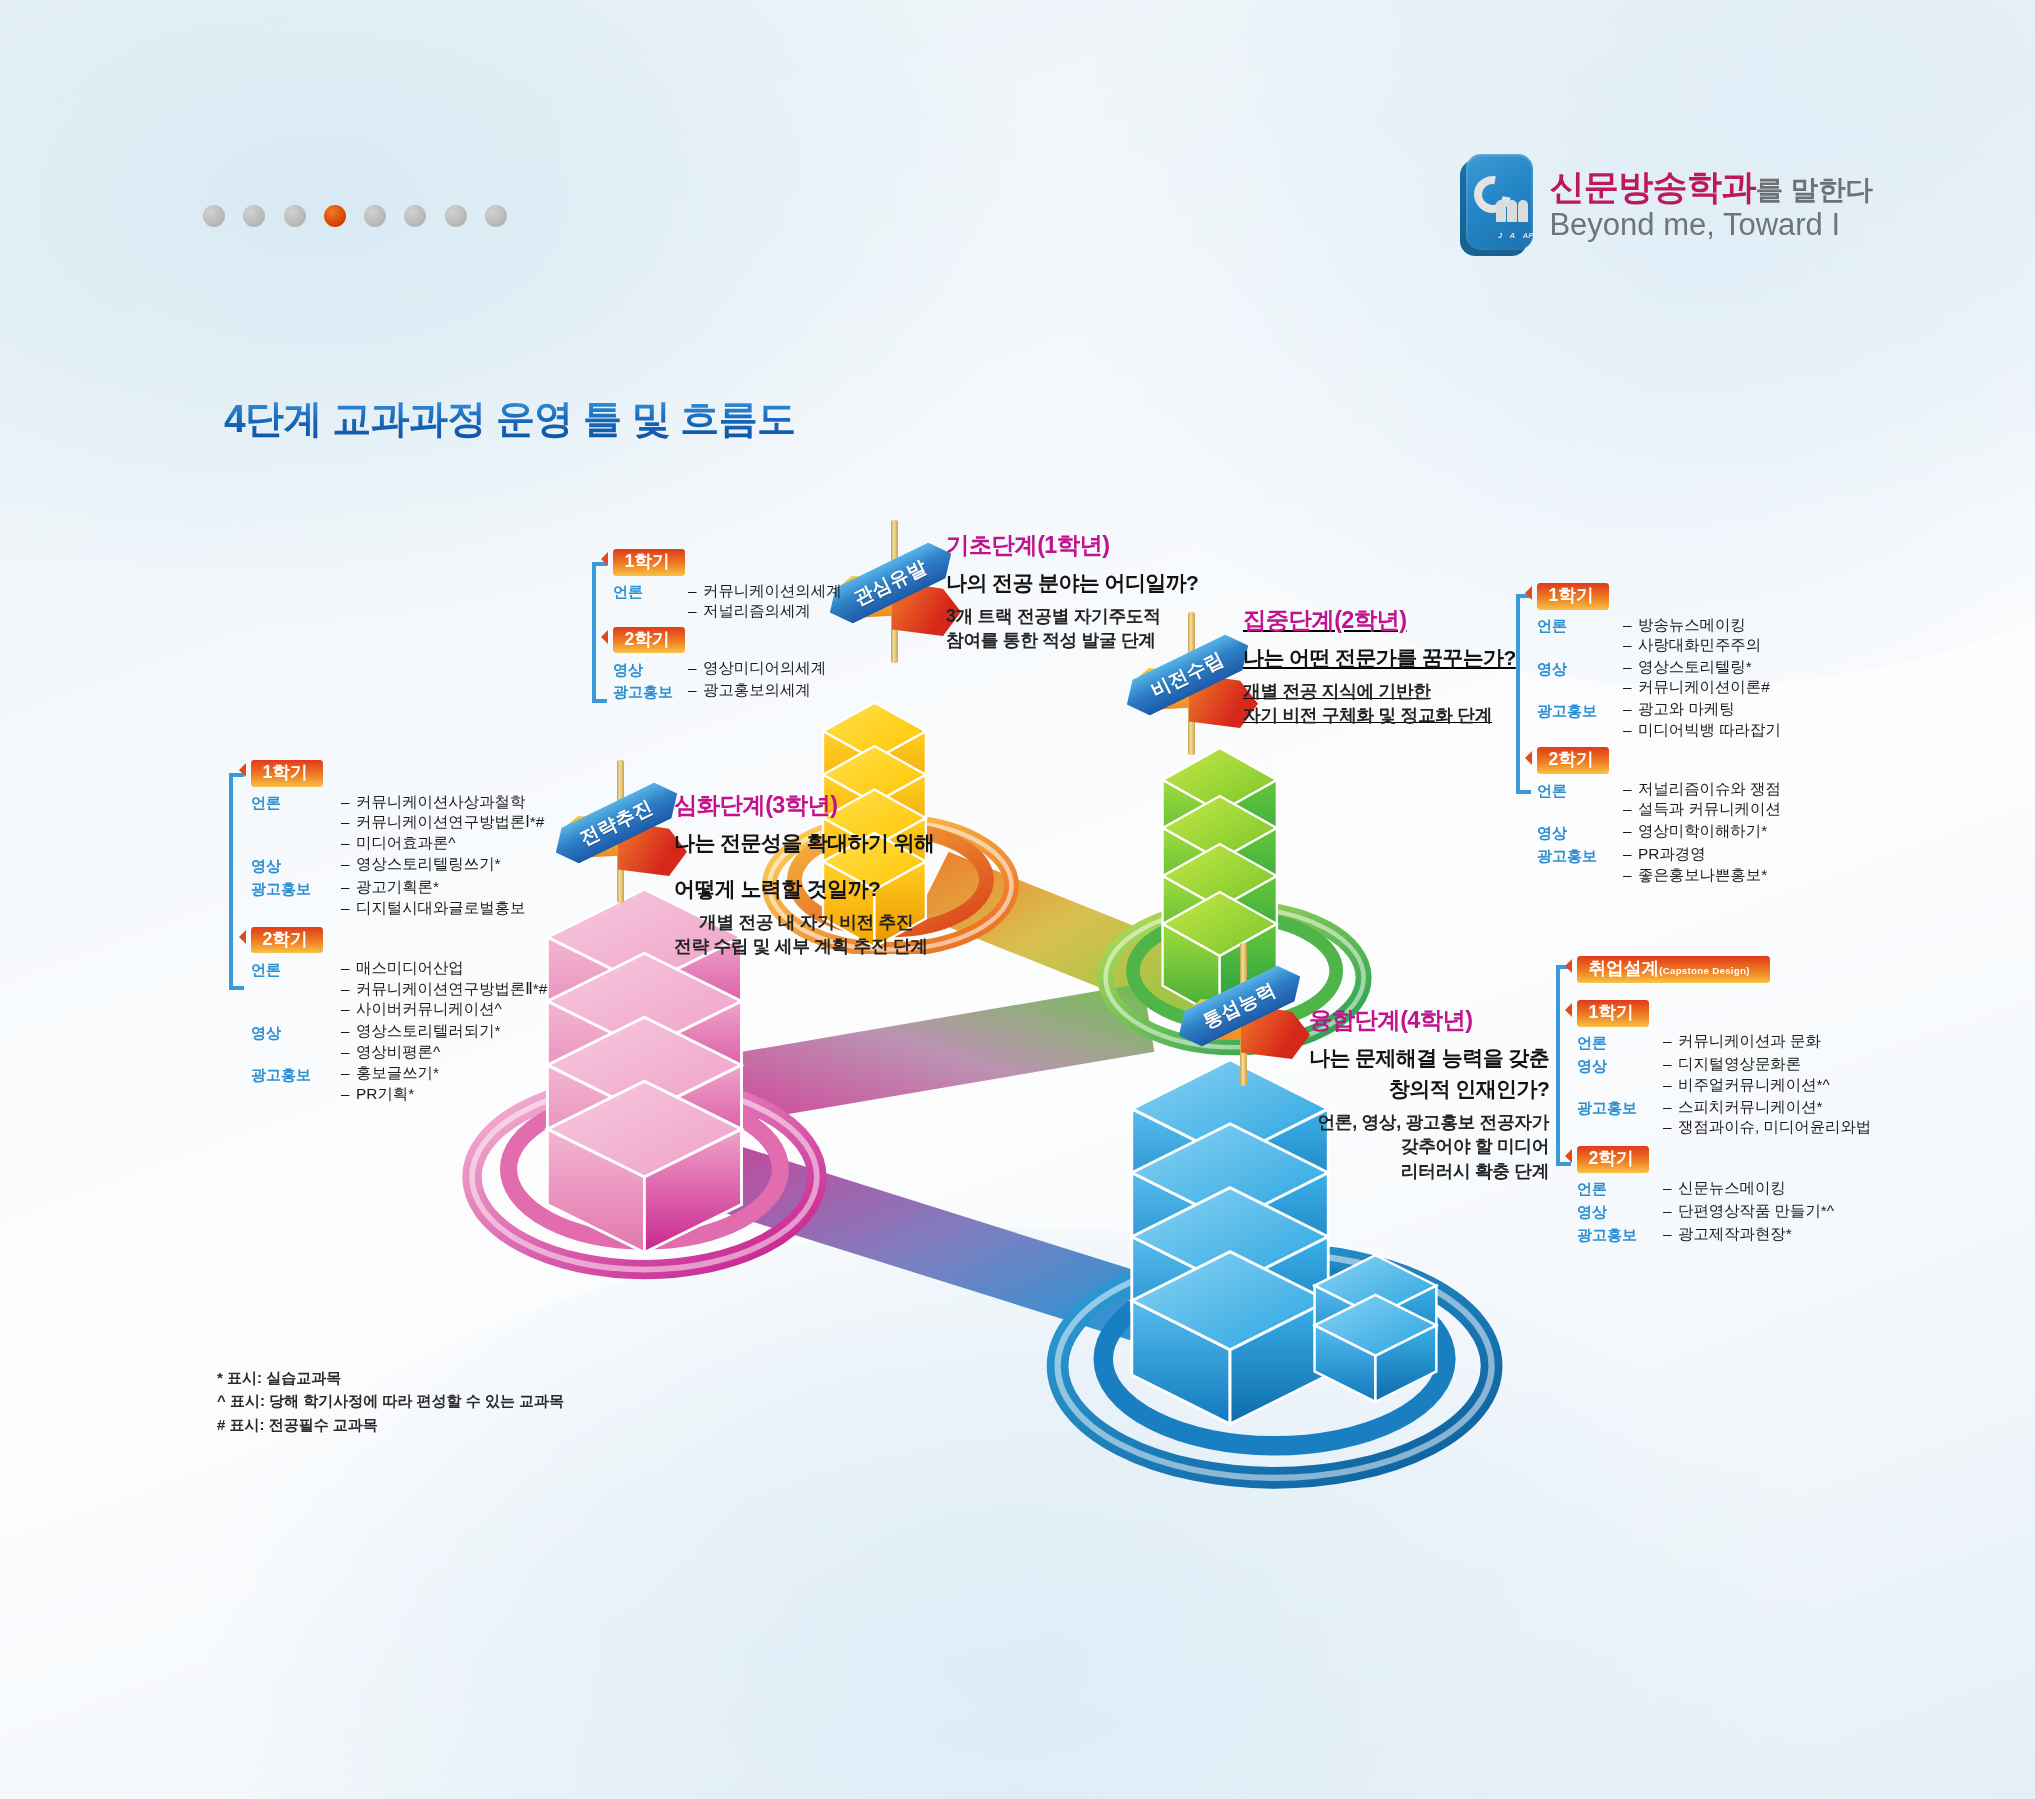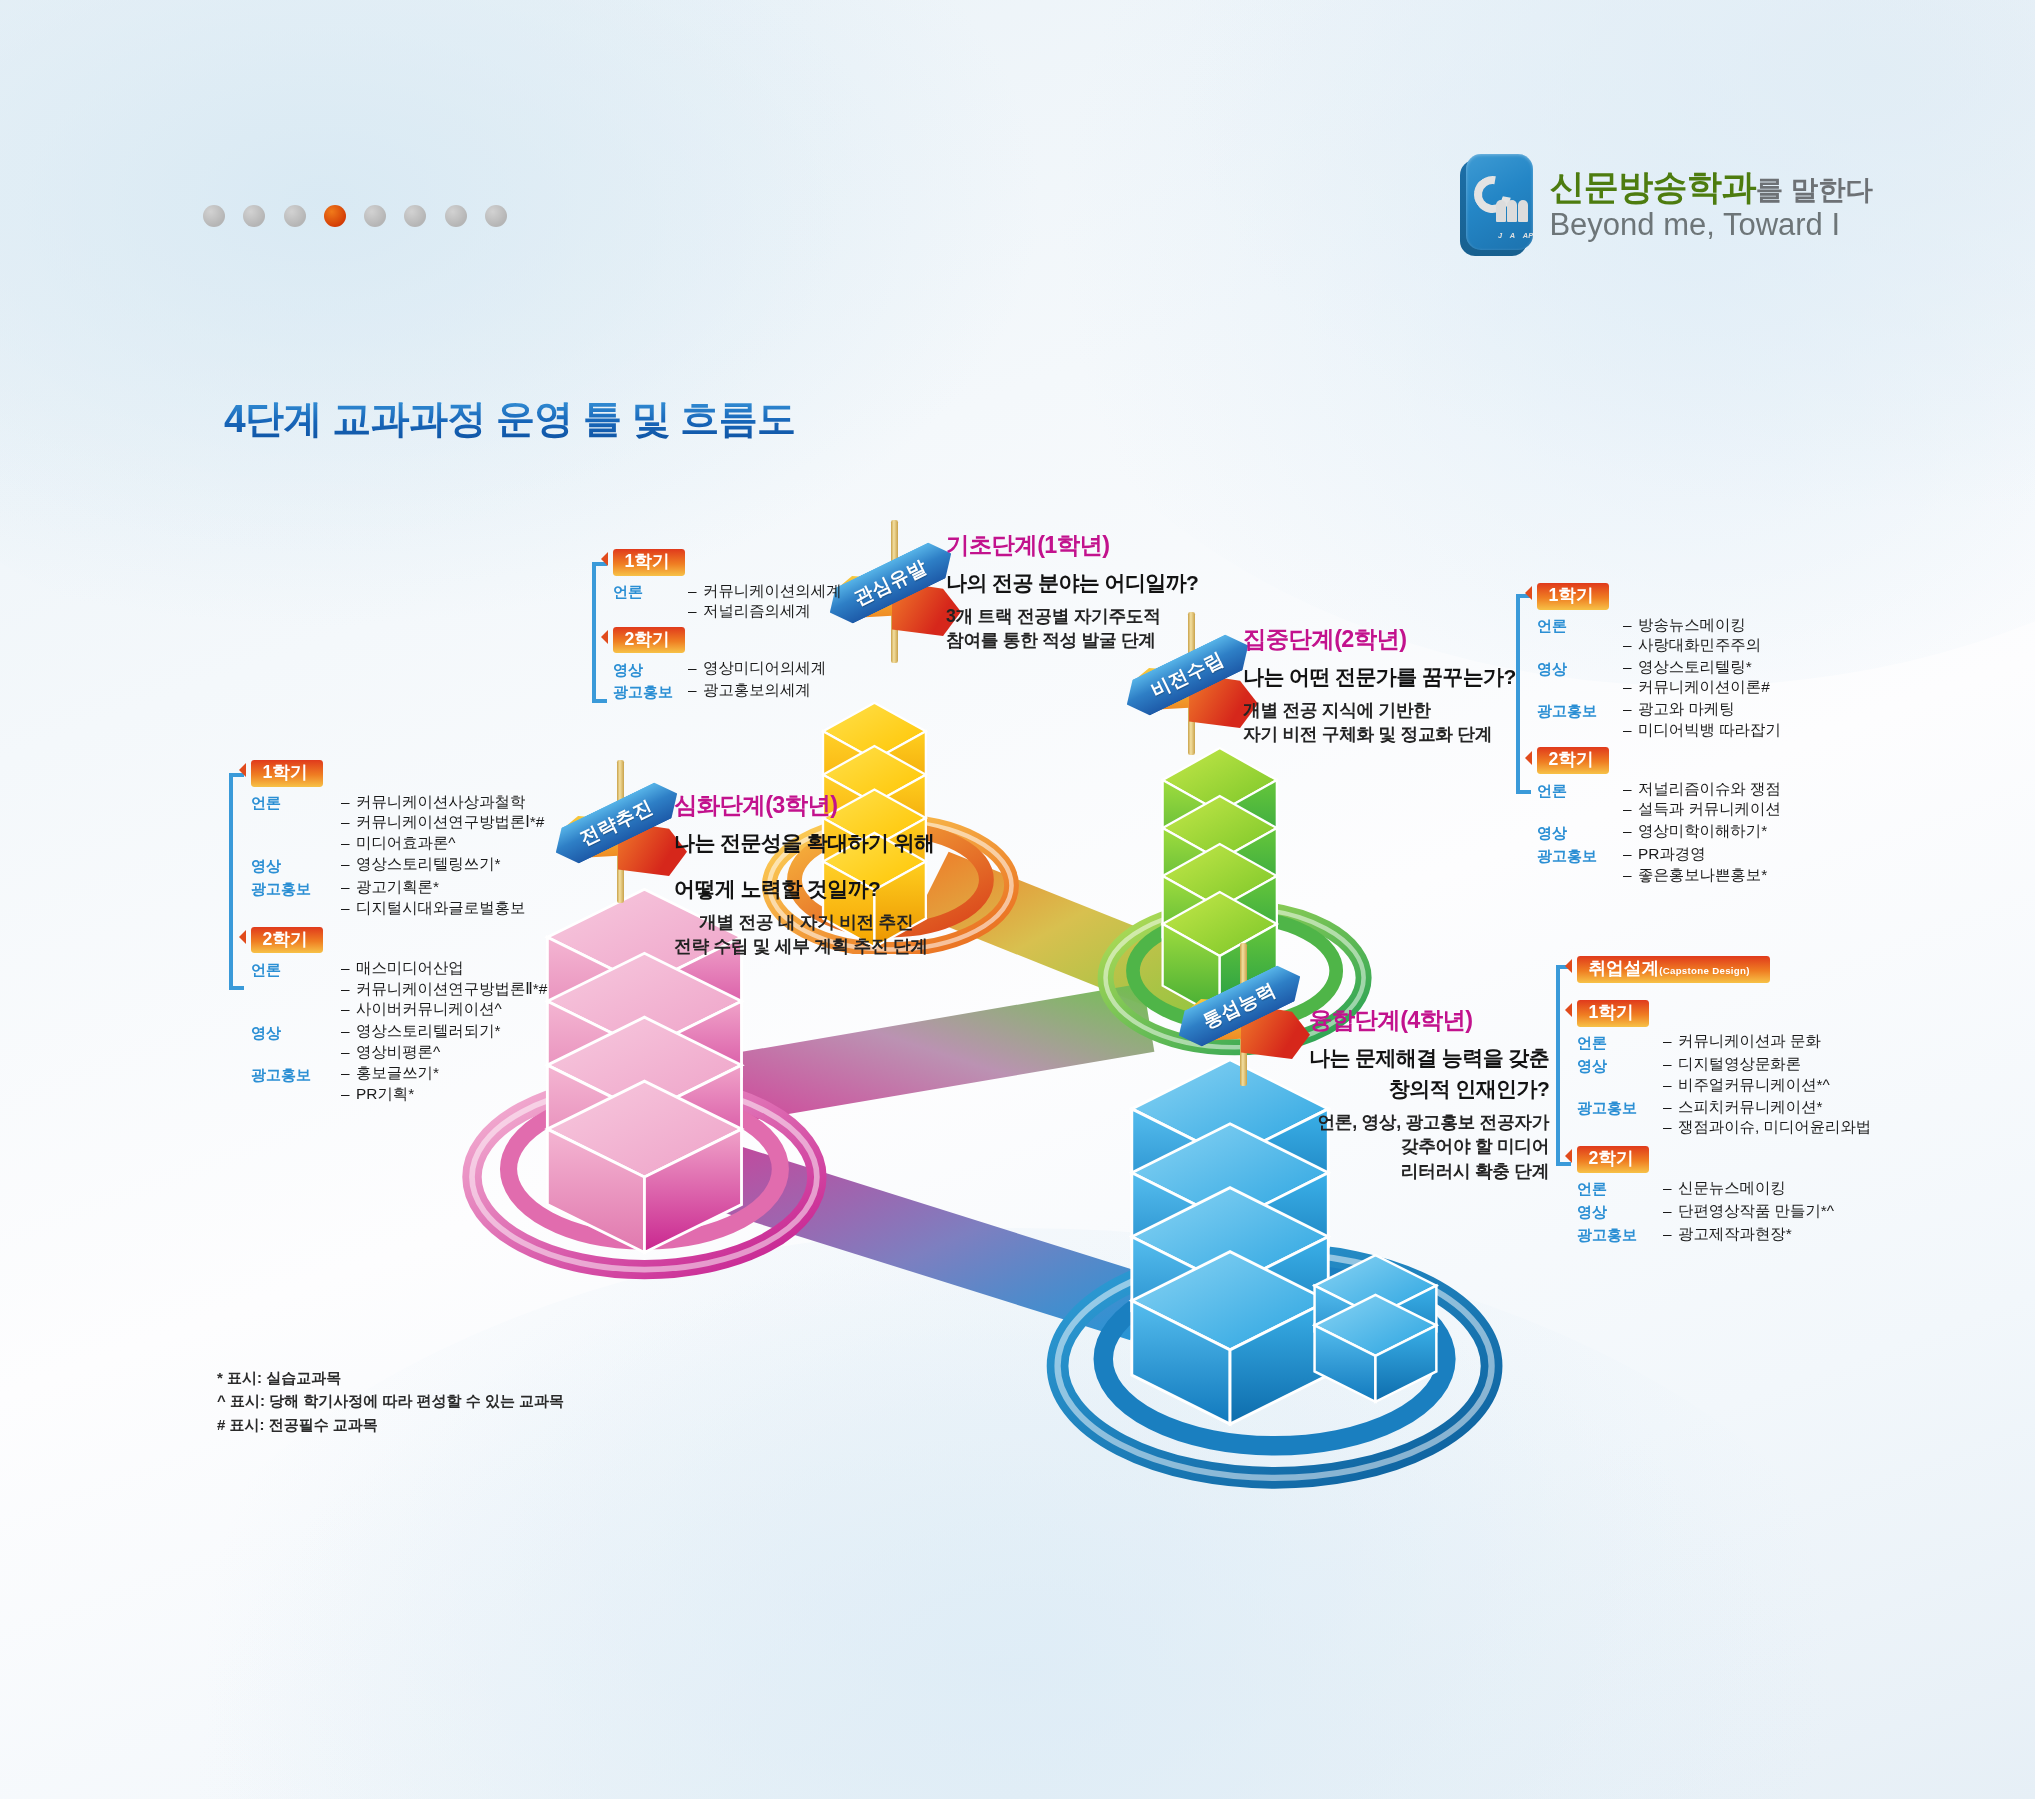--- a/index.html
+++ b/index.html
@@ -75,21 +75,21 @@
   }
   .brand-logo .glyph-m i:nth-child(1) { left: 0; }
   .brand-logo .glyph-m i:nth-child(2) { left: 11px; }
   .brand-logo .glyph-m i:nth-child(3) { left: 22px; }
   .brand-logo .sub {
     position: absolute; left: 32px; bottom: 10.3px; width: 35px;
     display: flex; justify-content: space-between;
     font-size: 7.4px; font-weight: 700; color: #e0e0e0; font-style: italic;
   }
   .brand-text .line1 { font-size: 35px; font-weight: 700; line-height: 1.06; white-space: nowrap; }
-  .brand-text .line1 .k { color: #4d7c0f; letter-spacing: -0.6px; }
+  .brand-text .line1 .k { color: #be185d; letter-spacing: -0.6px; }
   .brand-text .line1 .g { color: #6d7175; font-size: 27.4px; }
   .brand-text .line2 { font-size: 31px; color: #6d7578; line-height: 1.1; margin-top: 2.3px; white-space: nowrap; }
 
   
   .page-title {
     position: absolute; left: 224px; top: 392px;
     font-size: 39px; font-weight: 700; letter-spacing: -0.6px;
     background: linear-gradient(180deg, #3f9fe0 0%, #1765b8 55%, #0d4f9e 100%);
     -webkit-background-clip: text; background-clip: text; color: transparent;
     white-space: nowrap;
@@ -515,21 +515,21 @@
   </div>
 </div>
 
 <div class="stage-block" style="left:946px; top:529px;">
   <div class="h">기초단계(1학년)</div>
   <div class="q">나의 전공 분야는 어디일까?</div>
   <div class="d">3개 트랙 전공별 자기주도적</div>
   <div class="d" style="margin-top:1.1px">참여를 통한 적성 발굴 단계</div>
 </div>
 
-<div class="stage-block" style="left:1243px; top:623px;">
+<div class="stage-block" style="left:1243px; top:604px;text-decoration:underline;">
   <div class="h">집중단계(2학년)</div>
   <div class="q">나는 어떤 전문가를 꿈꾸는가?</div>
   <div class="d">개별 전공 지식에 기반한</div>
   <div class="d" style="margin-top:1.1px">자기 비전 구체화 및 정교화 단계</div>
 </div>
 
 <div class="stage-block" style="left:674px; top:789px;">
   <div class="h">심화단계(3학년)</div>
   <div class="q">나는 전문성을 확대하기 위해</div>
   <div class="q" style="margin-top:18px">어떻게 노력할 것일까?</div>

